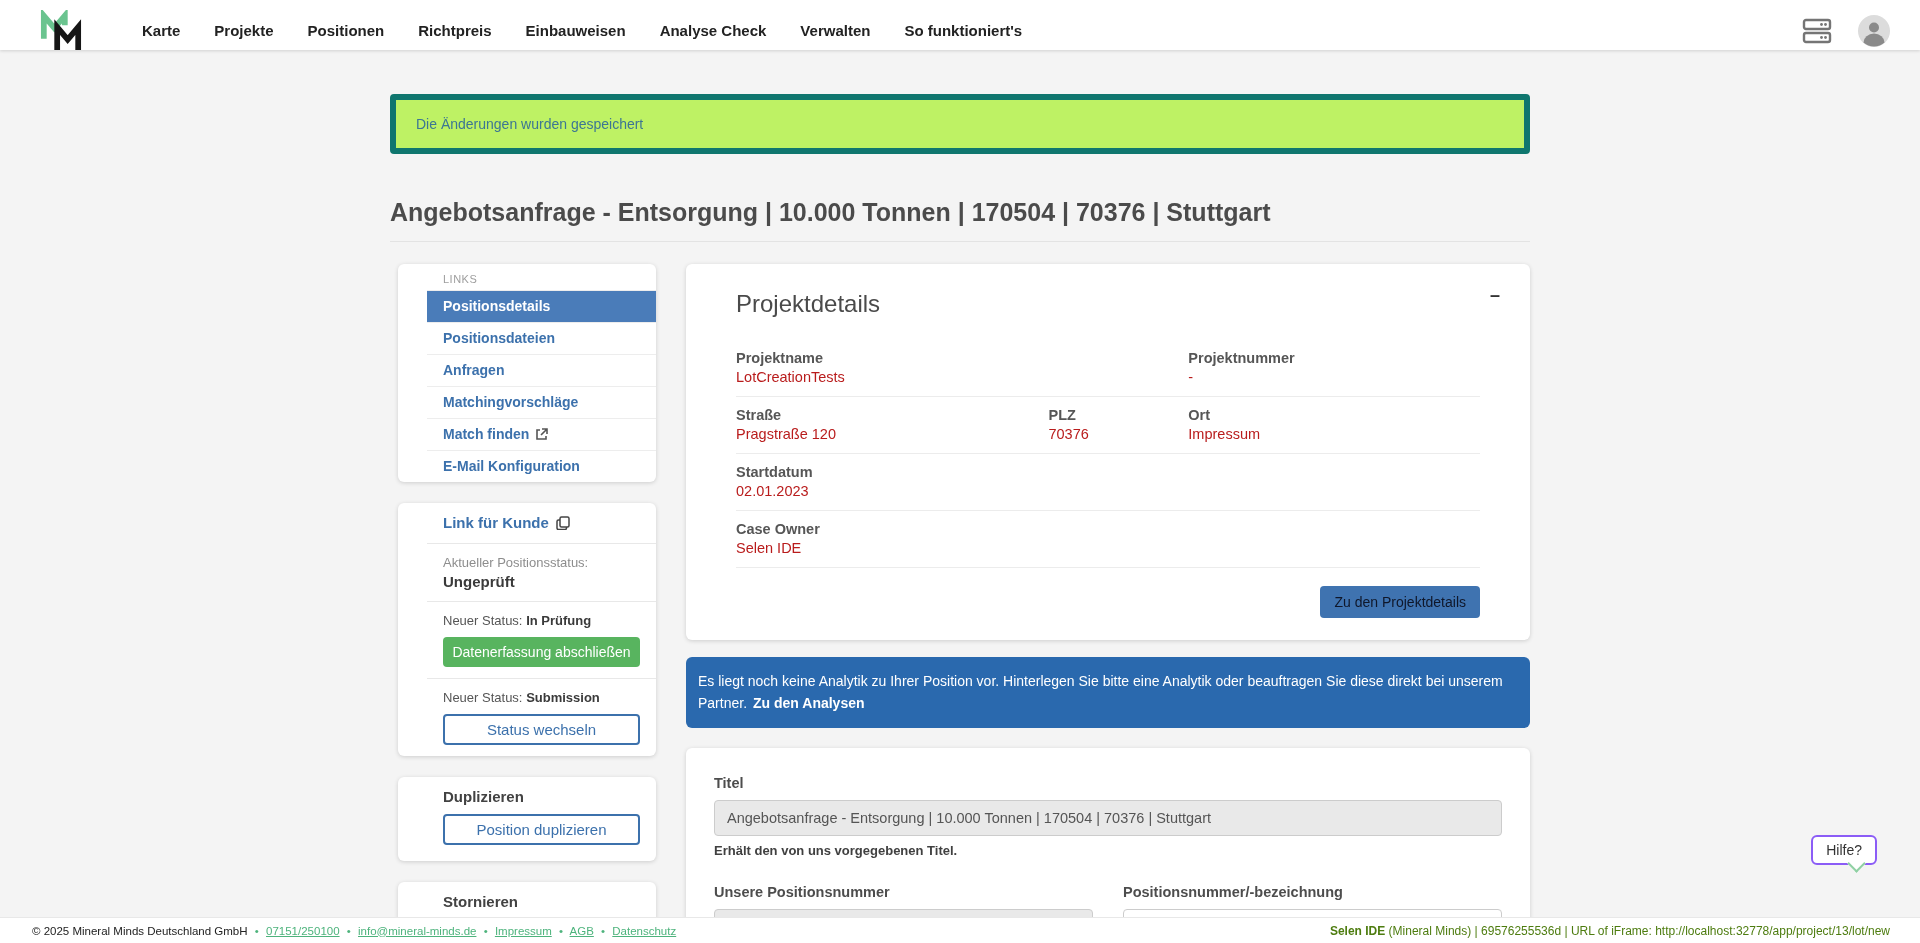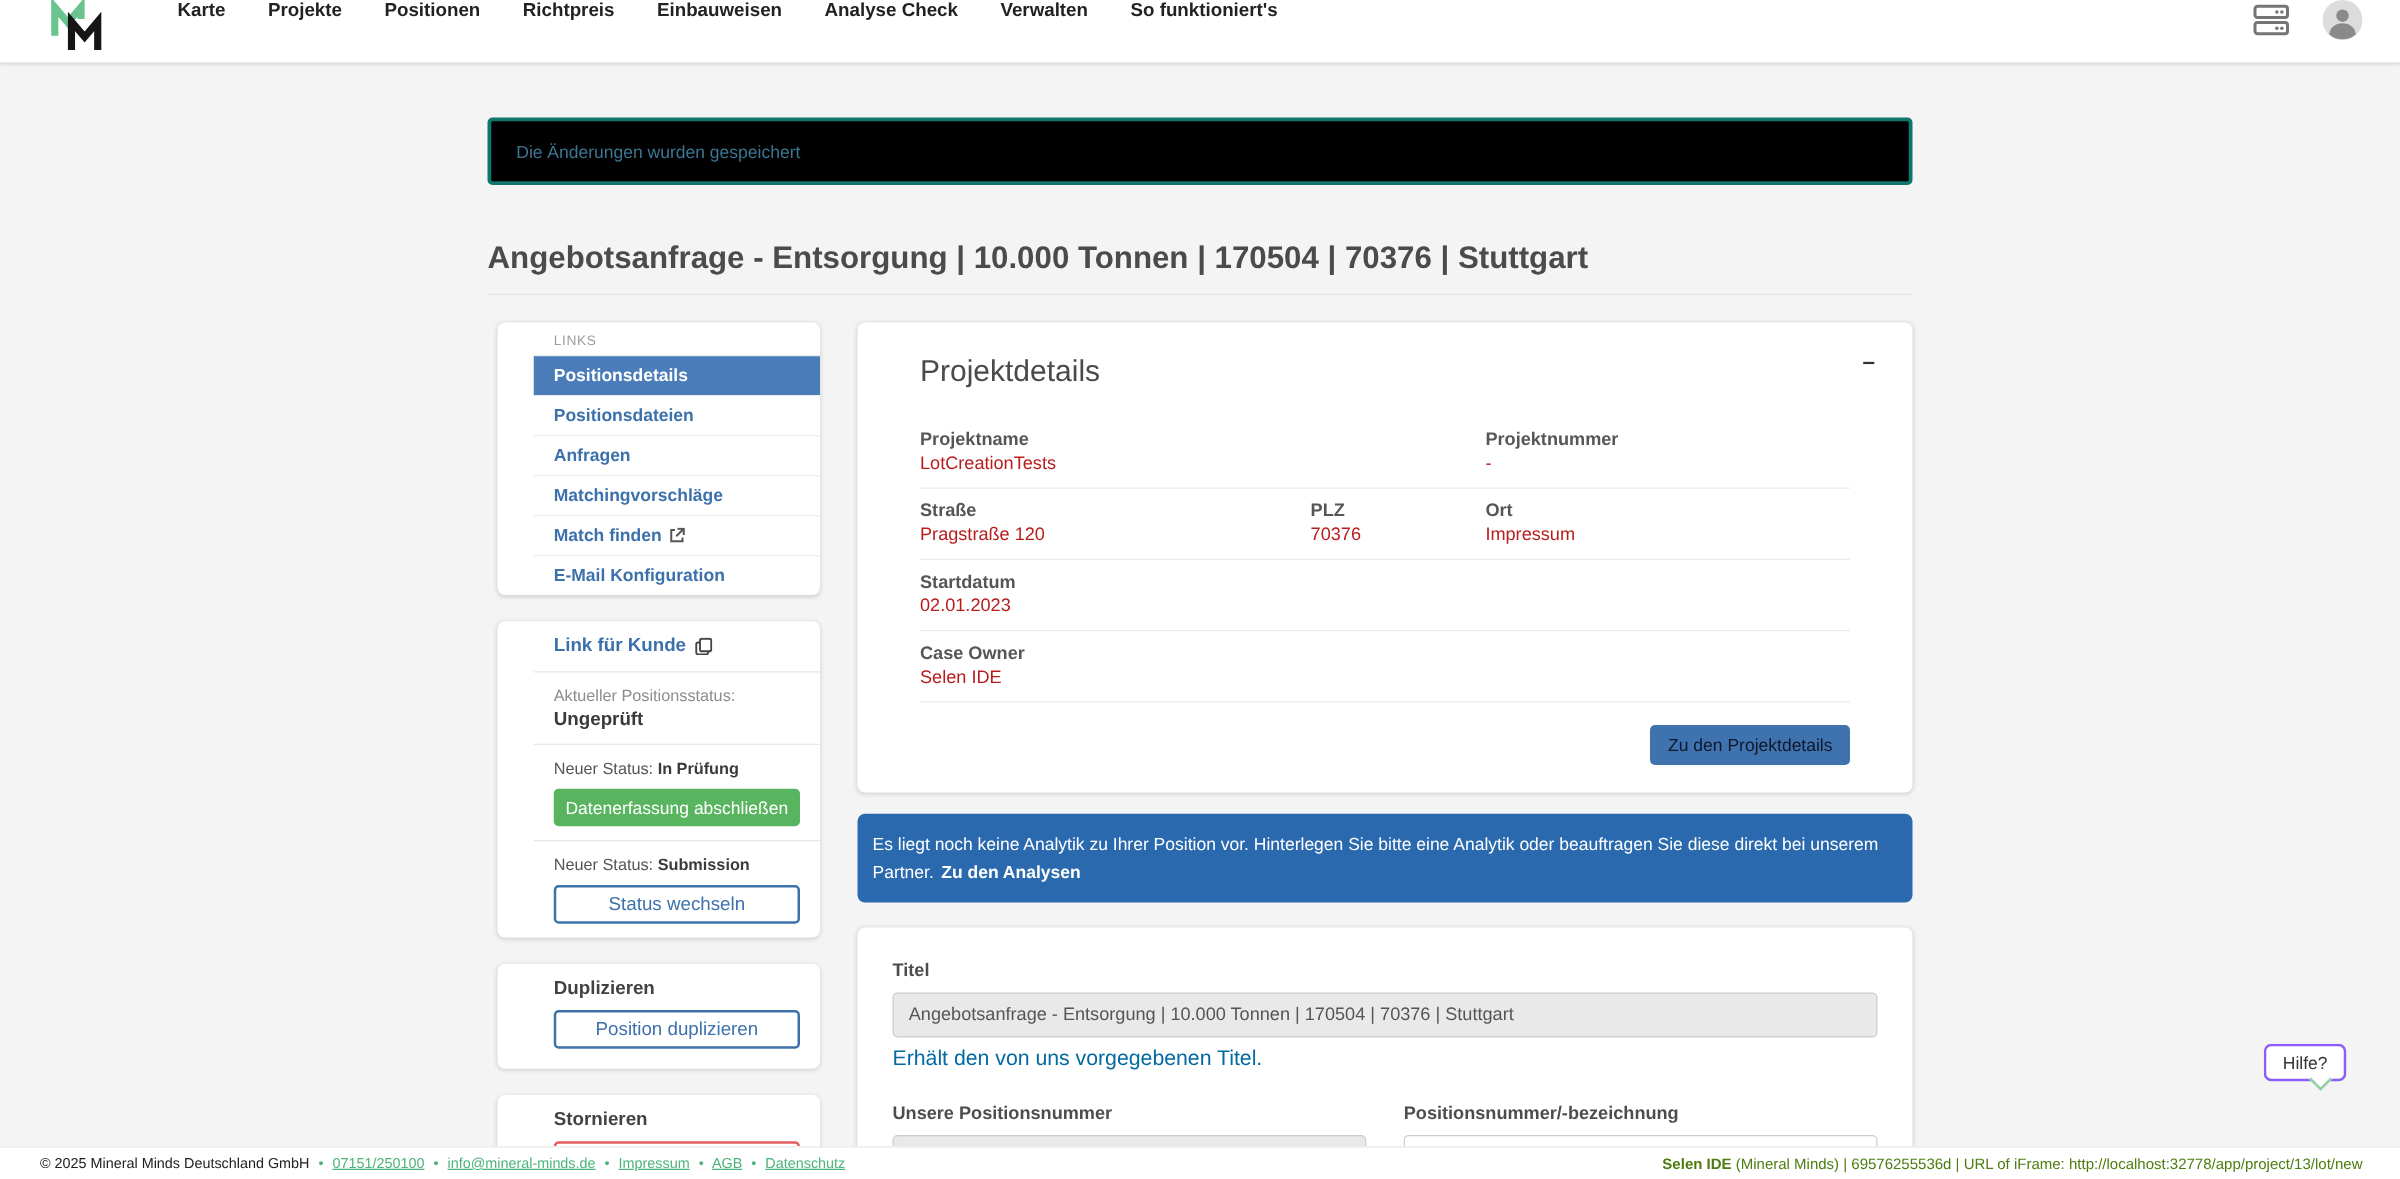--- a/index.html
+++ b/index.html
@@ -1,30 +1,30 @@
 <!DOCTYPE html>
 <html><head>
 <meta charset="utf-8">
 <style>
   * { margin:0; padding:0; box-sizing:border-box; }
   html,body { width:1920px; height:943px; overflow:hidden; }
   body { font-family:"Liberation Sans", sans-serif; background:#f4f4f4; color:#4b4b4b; position:relative; }
 
   
-  .topbar { height:50px; background:#fff; display:flex; align-items:flex-start; padding:0 30px 0 38px;
+  .topbar { height:50px; background:#fff; display:flex; align-items:center; padding:11px 30px 0 38px;
             box-shadow:0 1px 3px rgba(0,0,0,.15); position:relative; z-index:5; }
   .logo { width:46px; height:42px; margin-right:58px; flex:none; }
   .nav { display:flex; align-items:center; gap:34px; }
   .nav-item { font-size:15px; font-weight:600; color:#222; cursor:pointer; white-space:nowrap; }
   .topbar-right { margin-left:auto; display:flex; align-items:center; gap:26px; }
   .icon-btn { cursor:pointer; display:flex; align-items:center; }
 
   
   .container { width:1140px; margin:0 auto; }
-  .alert-info { margin-top:44px; background:#000000; border:3px solid #0f766e; border-radius:4px;
+  .alert-info { margin-top:44px; background:#bef264; border:6px solid #0f766e; border-radius:4px;
                 padding:16px 20px; font-size:14px; color:#3c7693; }
   .page-title { margin-top:44px; font-size:25px; font-weight:bold; color:#4b4b4b;
                 padding-bottom:14px; border-bottom:1px solid #e3e3e3; }
   .content-row { display:flex; margin-top:22px; gap:30px; align-items:flex-start; }
 
   
   .sidebar { width:258px; flex:none; margin-left:8px; }
   .card { background:#fff; border-radius:6px; box-shadow:0 1px 4px rgba(0,0,0,.16); overflow:hidden; }
   .sidebar .card { margin-bottom:21px;padding-left:29px; }
   .links-header { padding:9px 16px 5px; font-size:11px; letter-spacing:.5px; color:#9e9e9e; }
@@ -69,21 +69,21 @@
 
   .analytics-banner { margin-top:17px; background:#2a69ae; border-radius:6px; color:#fff;
                       padding:14px 12px; font-size:14px; line-height:1.55; }
   .analytics-banner .lnk { font-weight:bold; cursor:pointer; margin-left:6px; }
 
   .form-card { margin-top:20px; padding:27px 28px; height:290px; }
   .f-label { font-size:14.5px; font-weight:bold; color:#4d4d4d; margin-bottom:9px; }
   .f-input { width:100%; border:1px solid #ccc; border-radius:4px; padding:9px 12px;
              font-size:14.5px; color:#555; font-family:inherit; background:#fff; }
   .f-input[readonly] { background:#e9e9e9; }
-  .f-help { font-size:17px; color:#0369a1; margin-top:7px; }
+  .f-help { font-size:13px; color:#404040; margin-top:7px;font-weight:bold; }
   .two-col { display:flex; gap:30px; margin-top:26px; }
   .two-col > div { flex:1; }
 
   
   .help-bubble { position:fixed; right:43px; bottom:78px; background:#fff; border:2px solid #8b5cf6;
                  border-radius:6px; padding:5px 13px; font-size:14px; color:#333; cursor:pointer; z-index:20; }
   .help-bubble::after { content:""; position:absolute; right:12px; bottom:-7px; width:11px; height:11px;
                  background:#fff; border-right:2px solid #8fd0a3; border-bottom:2px solid #8fd0a3;
                  transform:rotate(45deg); }
 

